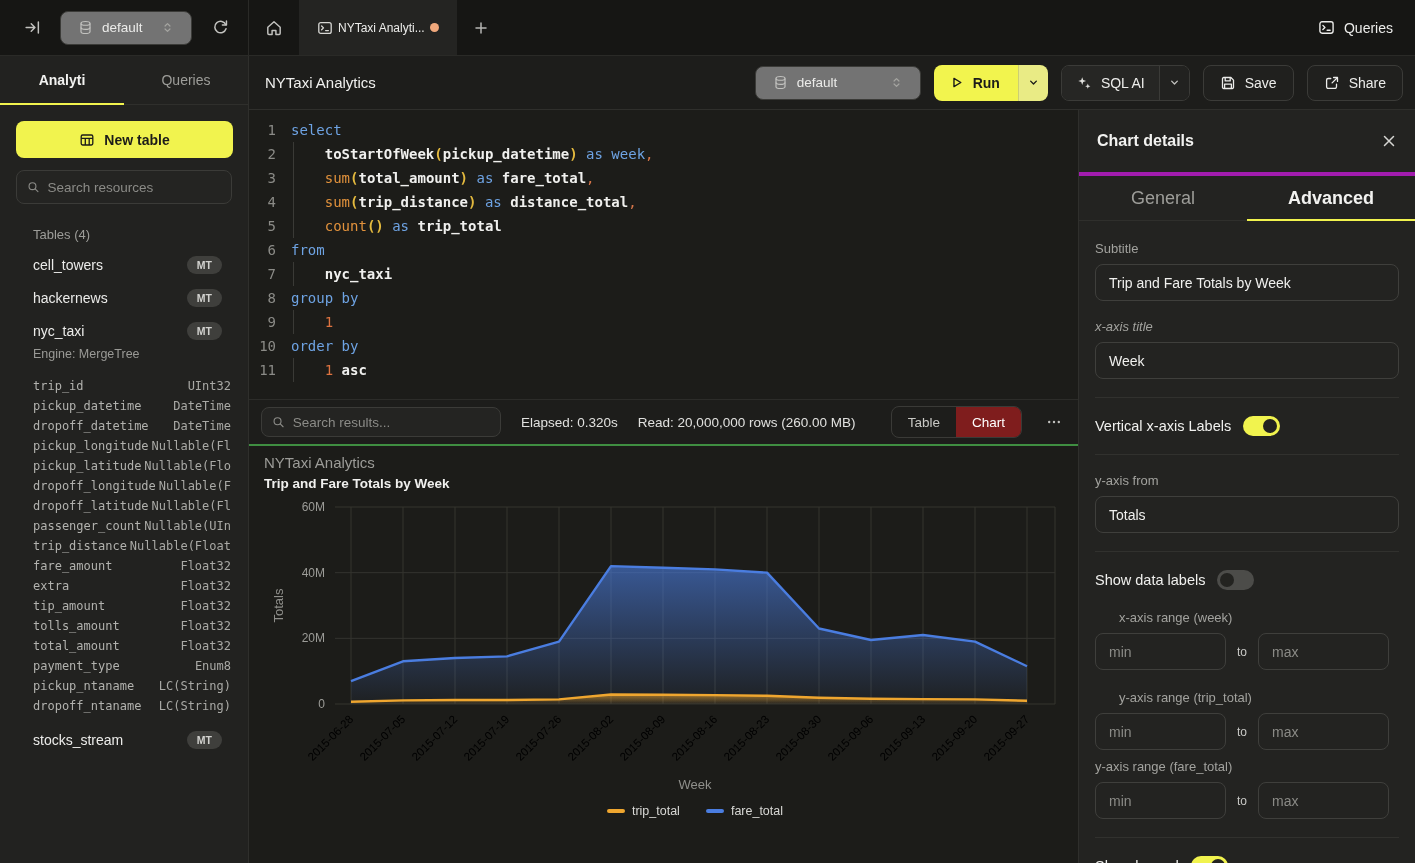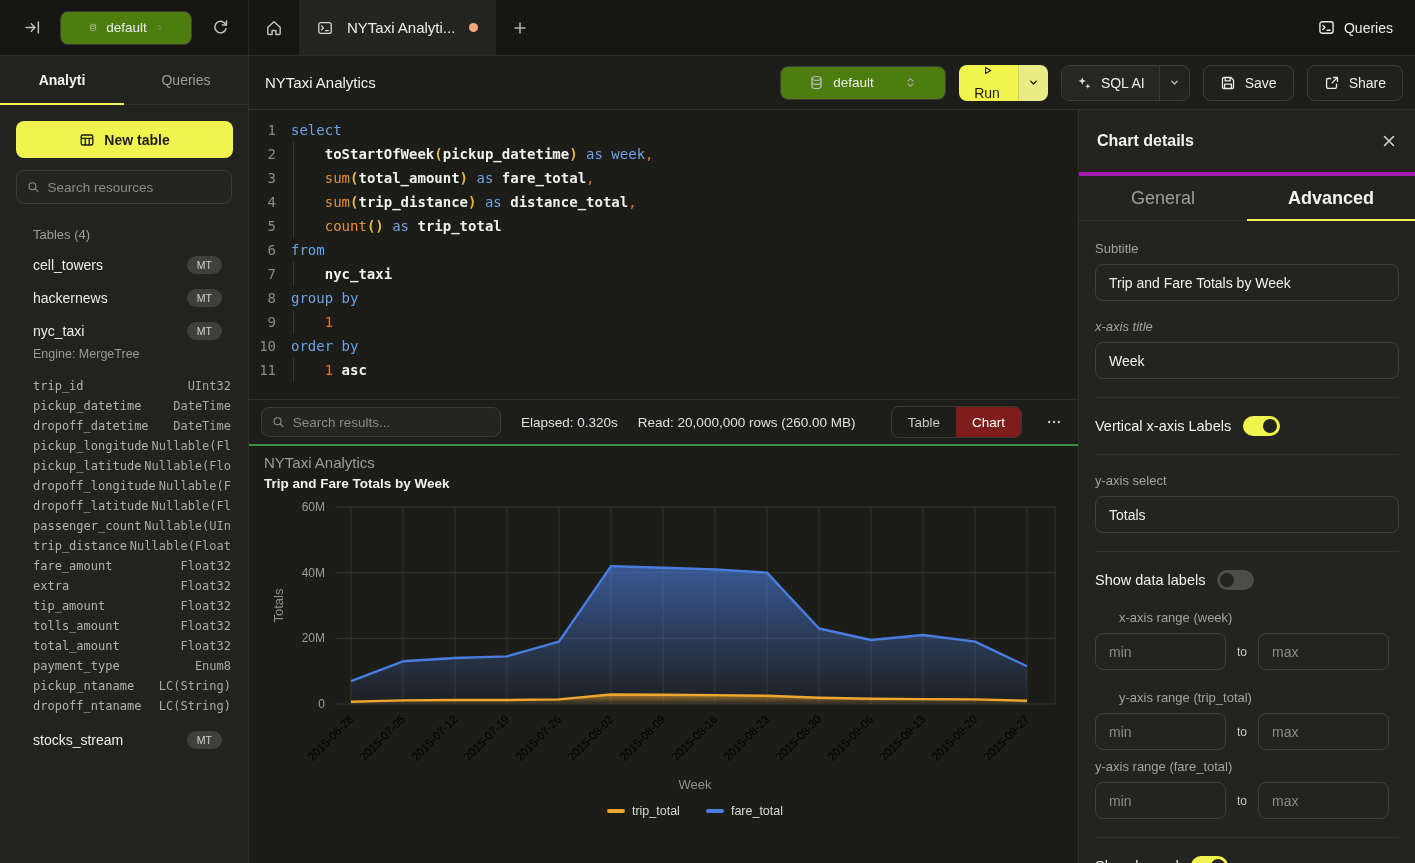--- a/index.html
+++ b/index.html
@@ -4,25 +4,25 @@
 <style>
   * { box-sizing: border-box; margin: 0; padding: 0; }
   html,body { background:#101010; }
   body { font-family:"Liberation Sans", sans-serif; }
   .app { position:relative; width:1415px; height:863px; background:#1c1c19; color:#ececea; overflow:hidden; }
 
   
   .topbar { display:flex; height:56px; background:#161614; border-bottom:1px solid #2a2a27; align-items:stretch; }
   .topbar-left { width:249px; display:flex; align-items:center; gap:14px; padding-left:18px; border-right:1px solid #2a2a27; flex:none; }
   .icon-btn { background:none; border:none; color:#c2c2bf; display:flex; align-items:center; justify-content:center; width:28px; height:28px; cursor:pointer; }
-  .selector { display:flex; align-items:center; gap:9px; height:34px; padding:0 28px; background:#4d7c0f; border:1px solid #3b3b38; border-radius:8px; color:#ececea; font-size:13.5px; cursor:pointer; }
+  .selector { display:flex; align-items:center; gap:9px; height:34px; padding:0 17px; background:#737373; border:1px solid #3b3b38; border-radius:8px; color:#ececea; font-size:13.5px; cursor:pointer; }
   .selector .grow { flex:1; text-align:left; }
   .tabstrip { flex:1; display:flex; align-items:stretch; }
   .home-btn { width:50px; display:flex; align-items:center; justify-content:center; background:none; border:none; color:#c2c2bf; cursor:pointer; }
-  .tab { display:flex; align-items:center; gap:14px; padding:0 18px; background:#242422; color:#ececea; font-size:15px; cursor:pointer; }
+  .tab { display:flex; align-items:center; gap:5px; padding:0 18px; background:#242422; color:#ececea; font-size:12px; cursor:pointer; }
   .tab .dot { width:9px; height:9px; border-radius:50%; background:#f0a87c; }
   .plus-btn { width:48px; display:flex; align-items:center; justify-content:center; background:none; border:none; color:#b5b5b2; cursor:pointer; }
   .topbar-right { display:flex; align-items:center; padding-right:22px; }
   .queries-btn { display:flex; align-items:center; gap:9px; background:none; border:none; color:#ececea; font-size:14px; cursor:pointer; }
 
   
   .body { display:flex; height:807px; }
   .sidebar { width:249px; flex:none; background:#222220; border-right:1px solid #2f2f2c; display:flex; flex-direction:column; overflow:hidden; }
   .main { flex:1; display:flex; flex-direction:column; min-width:0; }
 
@@ -32,34 +32,34 @@
   .s-tab.active { color:#f2f2f0; font-weight:600; }
   .s-tab.active::after { content:''; position:absolute; left:0; right:0; bottom:-1px; height:2px; background:#f1f34e; }
   .sidebar-inner { padding:16px 0 0 0; overflow:hidden; }
   .new-table-btn { display:flex; align-items:center; justify-content:center; gap:9px; margin:0 16px; width:217px; height:37px; background:#f1f34e; color:#1c1c19; border:none; border-radius:8px; font-size:14px; font-weight:600; cursor:pointer; }
   .search-box { display:flex; align-items:center; gap:8px; margin:12px 16px 0; height:34px; padding:0 10px; border:1px solid #3b3b38; border-radius:8px; background:#242422; color:#8b8b87; }
   .search-box input { background:none; border:none; outline:none; color:#ececea; font-size:13.5px; width:100%; }
   .search-box input::placeholder { color:#8b8b87; }
   .section-label { margin:23px 16px 6px 33px; font-size:13px; color:#9d9d99; }
   .table-row { display:flex; align-items:center; justify-content:space-between; padding:0 26px 0 33px; height:33px; cursor:pointer; }
   .table-name { font-size:14px; font-weight:500; color:#ececea; }
-  .mt-badge { background:#3f3f3c; color:#d2d2cf; font-size:10.5px; font-weight:400; padding:3px 10px; border-radius:10px; }
+  .mt-badge { background:#3f3f3c; color:#d2d2cf; font-size:10.5px; font-weight:700; padding:3px 10px; border-radius:10px; }
   .engine-line { padding:0 16px 6px 33px; font-size:12.5px; color:#9a9a96; }
   .columns { padding:6px 17px 10px 33px; font-family:"DejaVu Sans Mono", monospace; font-size:12px; color:#b2b2ae; }
   .col-row { display:flex; justify-content:space-between; height:20px; align-items:flex-end; cursor:pointer; }
   .col-type { color:#a9a9a5; }
 
   
   .main-header { height:54px; flex:none; display:flex; align-items:center; justify-content:space-between; padding:0 12px 0 16px; border-bottom:1px solid #2f2f2c; background:#1d1d1b; }
   .page-title { font-size:15px; font-weight:500; color:#f0f0ee; }
   .header-actions { display:flex; align-items:center; gap:13px; }
   .header-actions .selector { width:166px; }
   .btn { display:flex; align-items:center; gap:9px; height:36px; padding:0 16px; background:#20201e; border:1px solid #3b3b38; border-radius:8px; color:#ececea; font-size:14px; font-weight:500; cursor:pointer; }
   .split { display:flex; align-items:stretch; border-radius:8px; overflow:hidden; cursor:pointer; }
-  .run-main { display:flex; align-items:center; gap:9px; background:#f2f44e; color:#1c1c19; font-size:14px; font-weight:400; padding:0 18px 0 15px; height:36px; border:none; cursor:pointer;flex-direction:column; }
+  .run-main { display:flex; align-items:center; gap:9px; background:#f2f44e; color:#1c1c19; font-size:14px; font-weight:700; padding:0 18px 0 15px; height:36px; border:none; cursor:pointer; }
   .run-caret { display:flex; align-items:center; justify-content:center; width:30px; background:#e9eb85; color:#1c1c19; border:none; border-left:1px solid rgba(0,0,0,.12); cursor:pointer; }
   .sqlai { border:1px solid #3b3b38; border-radius:8px; }
   .sqlai-main { display:flex; align-items:center; gap:9px; background:#262624; color:#ececea; font-size:14px; font-weight:500; padding:0 14px; height:34px; border:none; cursor:pointer; }
   .sqlai-caret { display:flex; align-items:center; justify-content:center; width:30px; background:#222220; color:#c2c2bf; border:none; border-left:1px solid #3b3b38; cursor:pointer; }
 
   
   .main-content { flex:1; display:flex; min-height:0; }
   .workspace { flex:1; display:flex; flex-direction:column; min-width:0; }
   .details-panel { width:337px; flex:none; background:#232321; border-left:1px solid #2f2f2c; }
 
@@ -533,21 +533,21 @@
             <div class="field-label mt18">x-axis title</div>
             <input class="text-input" value="Week" style="">
 
             <hr class="divider">
             <div class="toggle-row">
               <span class="toggle-label">Vertical x-axis Labels</span>
               <button class="toggle on"></button>
             </div>
             <hr class="divider">
 
-            <div class="field-label">y-axis select</div>
+            <div class="field-label">y-axis from</div>
             <input class="text-input" value="Totals" style="">
 
             <hr class="divider">
             <div class="toggle-row">
               <span class="toggle-label">Show data labels</span>
               <button class="toggle off"></button>
             </div>
 
             <div class="field-label mt20">x-axis range (week)</div>
             <div class="range-row">

